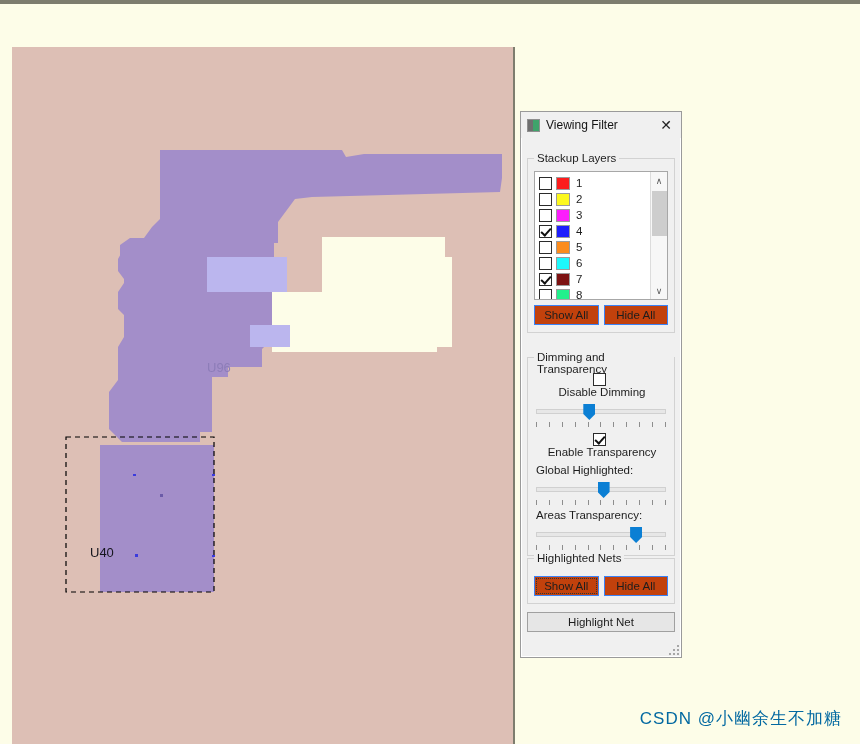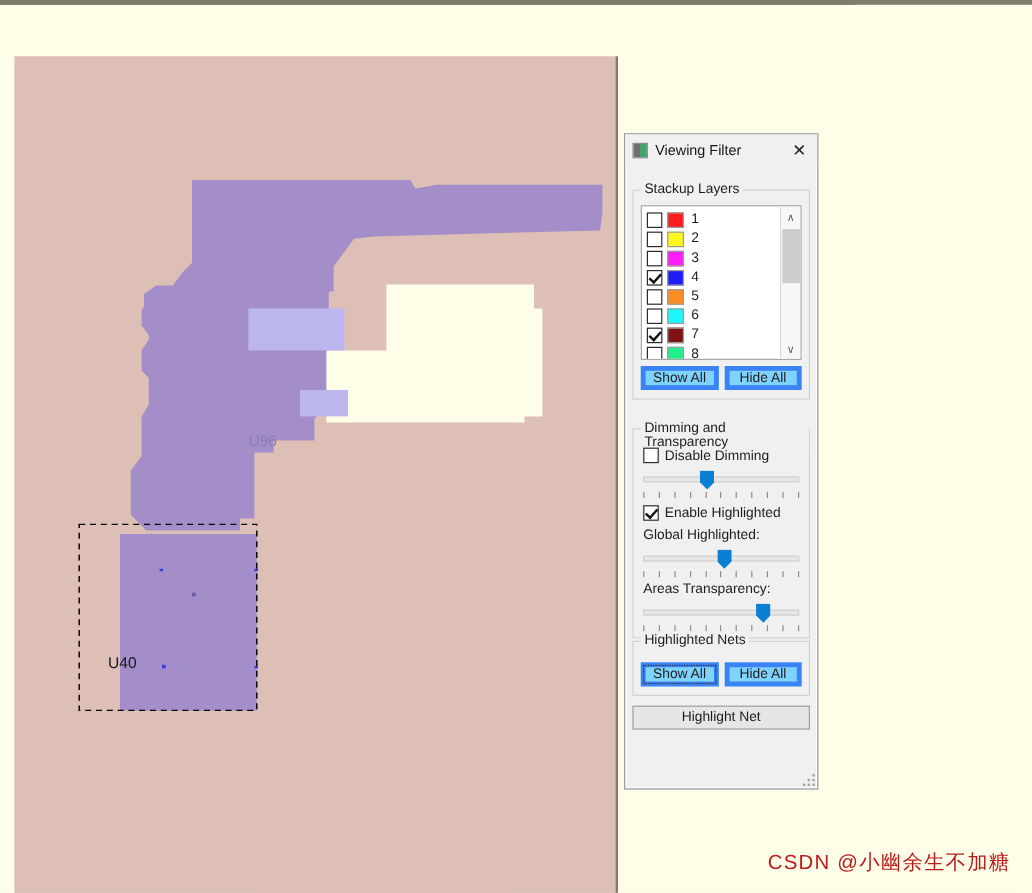--- a/index.html
+++ b/index.html
@@ -104,29 +104,29 @@
     font-size: 9px; color: #5a5a5a;
   }
   .sb-track { flex: 1; width: 17px; position: relative; }
   .sb-thumb {
     position: absolute; left: 1px; top: 2px;
     width: 15px; height: 45px; background: #cdcdcd;
   }
 
   .btn-row { display: flex; gap: 5px; margin-top: 5px; }
   .btn {
-    flex: 1; height: 20px; background: #7dd3fc;
-    border: 4px solid #3b82f6; font-size: 11.5px;
+    flex: 1; height: 20px; background: #c2410c;
+    border: 1px solid #3b82f6; font-size: 11.5px;
     color: #1d1d1d; display: flex; align-items: center;
     justify-content: center; cursor: pointer;
     font-family: "Liberation Sans", sans-serif;
   }
   .btn.focused { outline: 1px dotted #333; outline-offset: -3px; }
 
-  .cb-line { display: flex; align-items: center; margin: 3px 0 0 2px; }
+  .cb-line { display: flex; align-items: center; margin: 3px 0 0 2px; flex-direction: column; }
   .cb-line .cb { margin-right: 5px; }
   .cb-line span { font-size: 11.5px; }
 
   .slider { position: relative; height: 22px; margin: 5px 2px 0 2px; }
   .slider-track {
     position: absolute; top: 6px; left: 0; right: 0; height: 5px;
     background: #e7e7e7; border: 1px solid #d0d0d0;
   }
   .slider-thumb {
     position: absolute; top: 1px; width: 12px; height: 16px;
@@ -160,21 +160,21 @@
     position: absolute; right: 2px; bottom: 2px;
     width: 12px; height: 12px;
   }
   #resize-grip i {
     position: absolute; width: 2px; height: 2px; background: #a6a6a6;
   }
 
   
   #watermark {
     position: absolute; right: 18px; bottom: 14px;
-    font-size: 17px; color: #b91c1c;
+    font-size: 17px; color: #0369a1;
     letter-spacing: 1px; white-space: nowrap;
   }
 </style>
 </head>
 <body>
 
 <div id="root">
 
   <div class="chrome-bar chrome-top"></div>
 
@@ -307,21 +307,21 @@
             <i></i>
             <i></i>
             <i></i>
             <i></i>
             <i></i>
         </div>
       </div>
 
       <div class="cb-line" style="margin-top:8px;">
         <div class="cb checked"></div>
-        <span>Enable Highlighted</span>
+        <span>Enable Transparency</span>
       </div>
 
       <div class="sublabel">Global Highlighted:</div>
       <div class="slider">
         <div class="slider-track"></div>
         <div class="slider-thumb" style="left:calc(52% - 6px)"></div>
         <div class="slider-ticks">
           <i></i>
             <i></i>
             <i></i>

